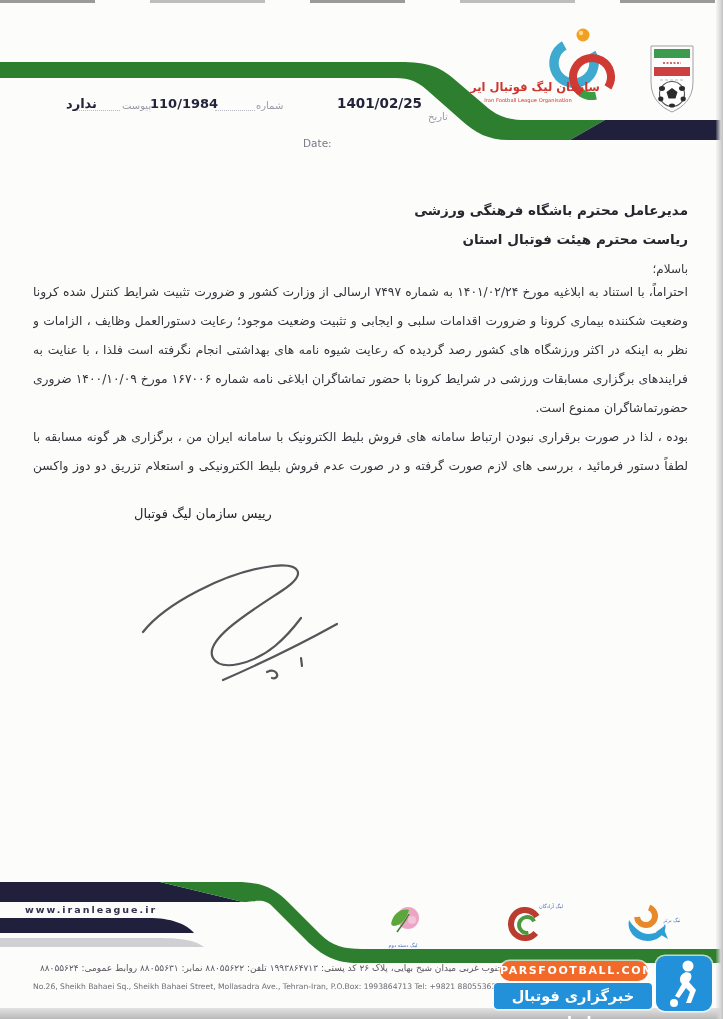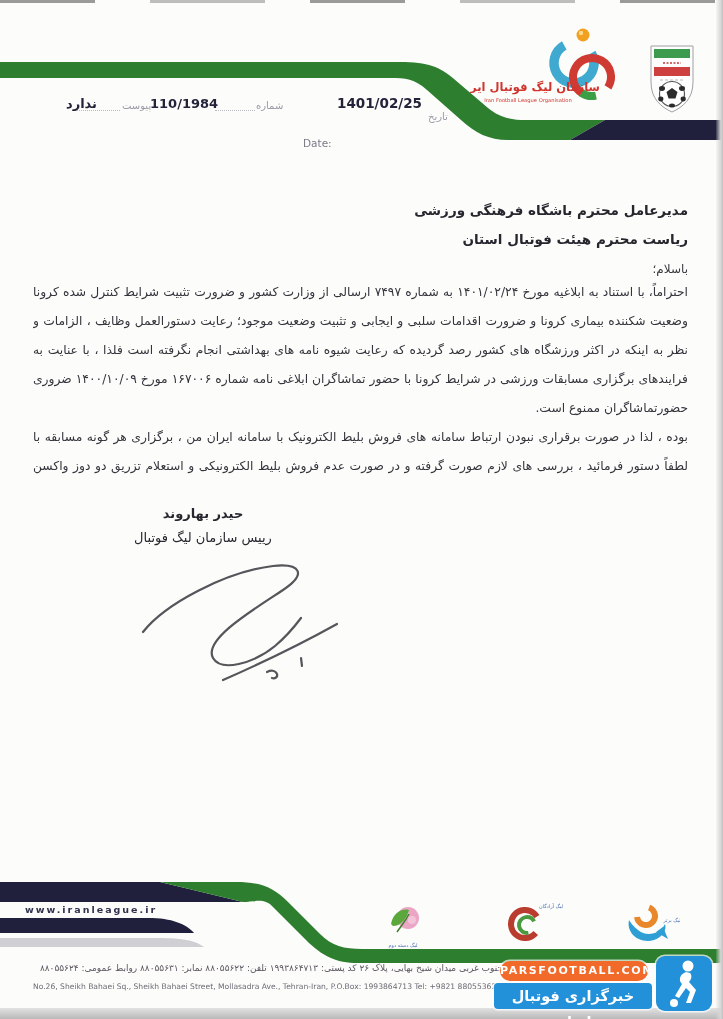--- a/index.html
+++ b/index.html
@@ -117,21 +117,20 @@
     <div class="bl">احتراماً، با استناد به ابلاغیه مورخ ۱۴۰۱/۰۲/۲۴ به شماره ۷۴۹۷ ارسالی از وزارت کشور و ضرورت تثبیت شرایط کنترل شده کرونا و با</div>
     <div class="bl">وضعیت شکننده بیماری کرونا و ضرورت اقدامات سلبی و ایجابی و تثبیت وضعیت موجود؛ رعایت دستورالعمل وظایف ، الزامات و</div>
     <div class="bl">نظر به اینکه در اکثر ورزشگاه های کشور رصد گردیده که رعایت شیوه نامه های بهداشتی انجام نگرفته است فلذا ، با عنایت به</div>
     <div class="bl">فرایندهای برگزاری مسابقات ورزشی در شرایط کرونا با حضور تماشاگران ابلاغی نامه شماره ۱۶۷۰۰۶ مورخ ۱۴۰۰/۱۰/۰۹ ضروری</div>
     <div class="bl end">حضورتماشاگران ممنوع است.</div>
     <div class="bl">بوده ، لذا در صورت برقراری نبودن ارتباط سامانه های فروش بلیط الکترونیک با سامانه ایران من ، برگزاری هر گونه مسابقه با</div>
     <div class="bl">لطفاً دستور فرمائید ، بررسی های لازم صورت گرفته و در صورت عدم فروش بلیط الکترونیکی و استعلام تزریق دو دوز واکسن کرونا</div>
   </div>
 
   <div class="sig-block">
-    <div class="sig-name">حیدر بهاروند</div>
     <div class="sig-title">رییس سازمان لیگ فوتبال</div>
   </div>
 
   <svg class="abs" style="left:105px;top:552px;" width="250" height="135" viewBox="0 0 250 135">
     <g fill="none" stroke="#55555a" stroke-width="2.2" stroke-linecap="round">
       <path d="M38,80 C60,52 120,20 168,14 C196,11 202,22 178,38 C146,59 98,88 108,106 C116,120 148,112 170,94 C182,84 190,74 196,66"></path>
       <path d="M118,128 C150,114 196,92 232,72"></path>
       <path d="M162,120 c4,-2 8,-2 10,2 c1,3 -2,5 -5,4"></path>
       <path d="M196,106 l1,8"></path>
     </g>

